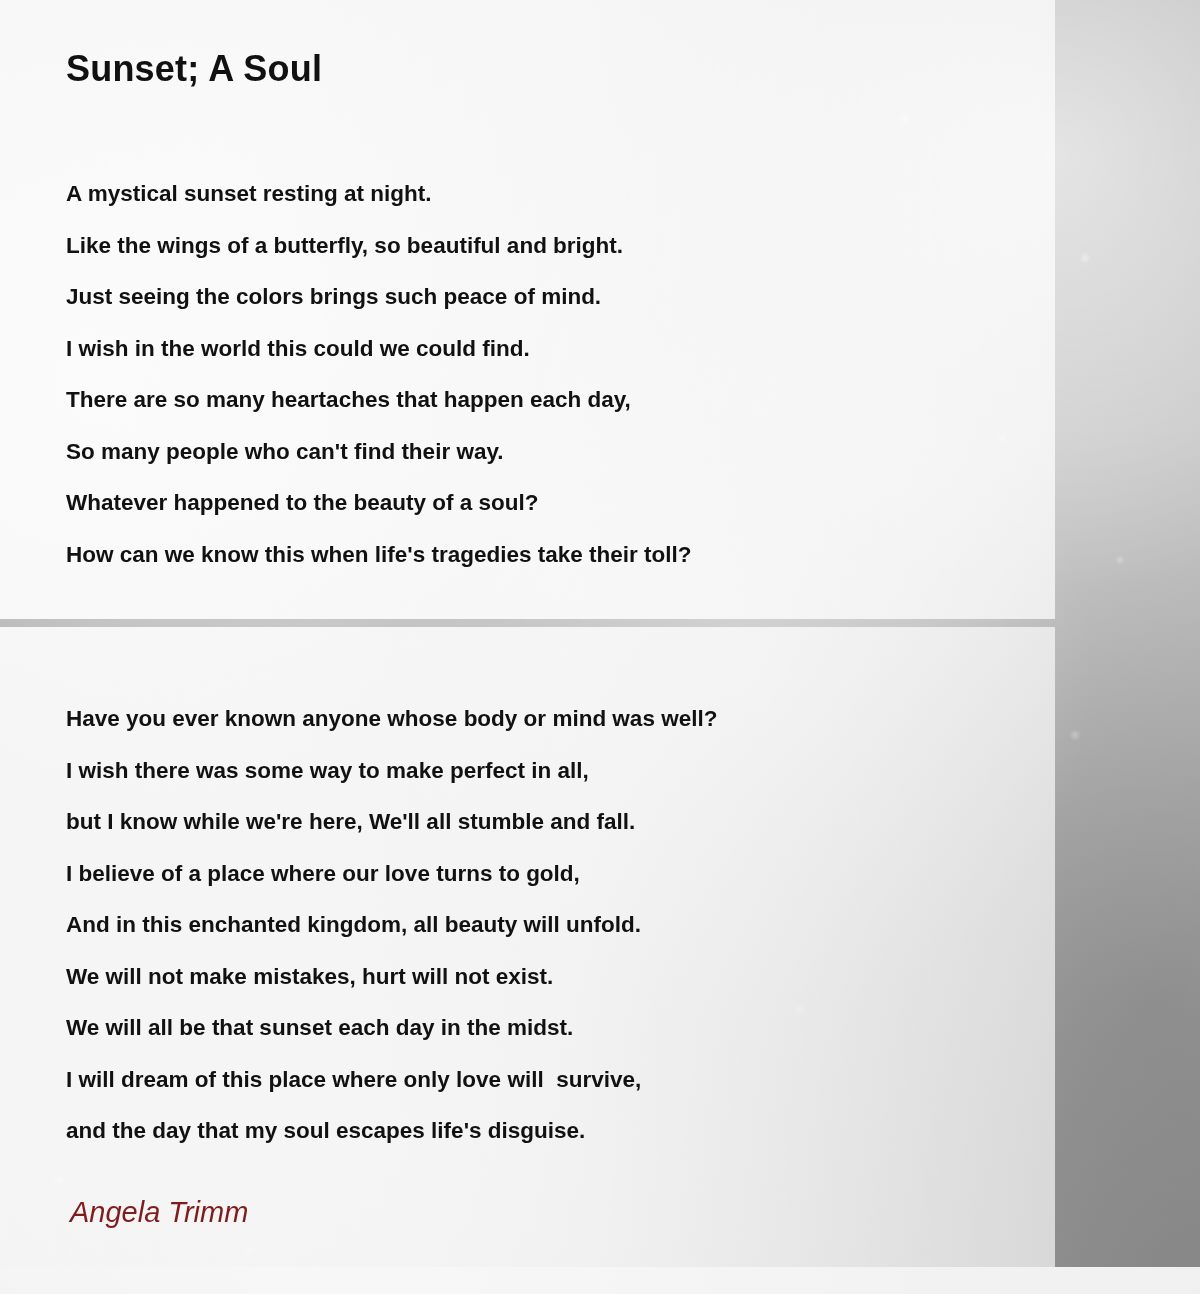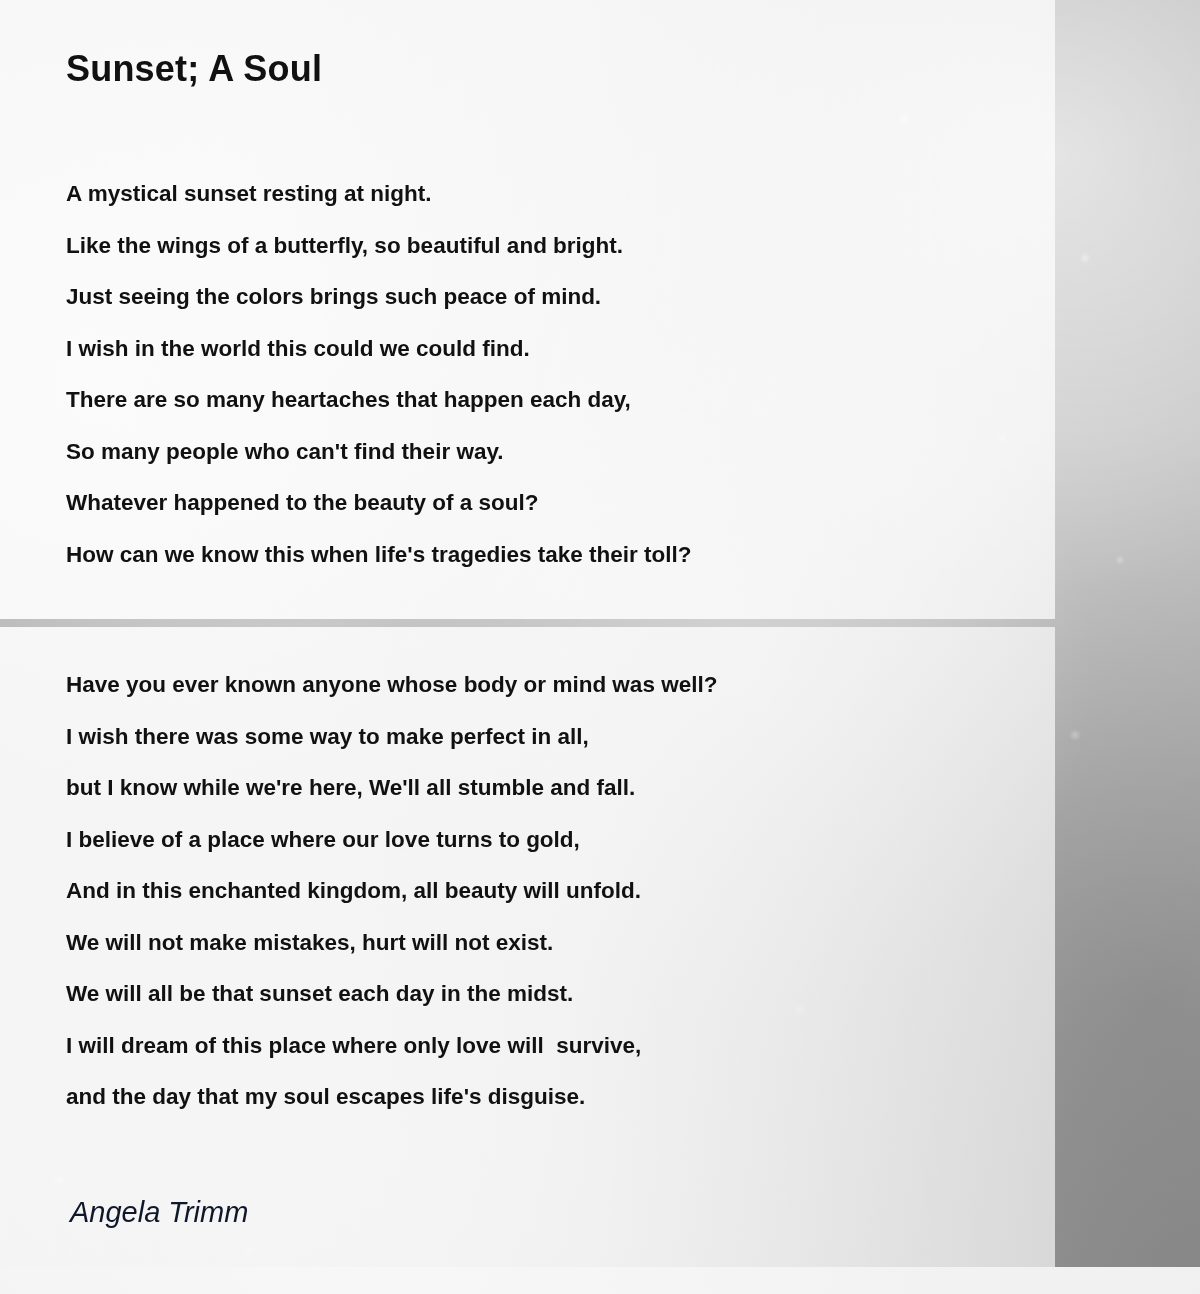--- a/index.html
+++ b/index.html
@@ -100,31 +100,31 @@
   }
   .stanza {
     position: absolute;
     left: 66px;
     color: #111;
     font-size: 22.5px;
     font-weight: bold;
     line-height: 51.5px;
   }
   .stanza-1 { top: 168px; }
-  .stanza-2 { top: 659px; }
+  .stanza-2 { top: 693px; }
   .line { white-space: pre; }
 
   .author {
     position: absolute;
     left: 70px;
     top: 1196px;
     font-size: 29px;
     font-style: italic;
     font-weight: normal;
-    color: #0f172a;
+    color: #7f1d1d;
   }
 </style>
 </head>
 <body>
 
 <div class="page">
 
   <div class="bg"></div>
   <div class="bg-soft"></div>
   <div class="bg-specks"></div>

